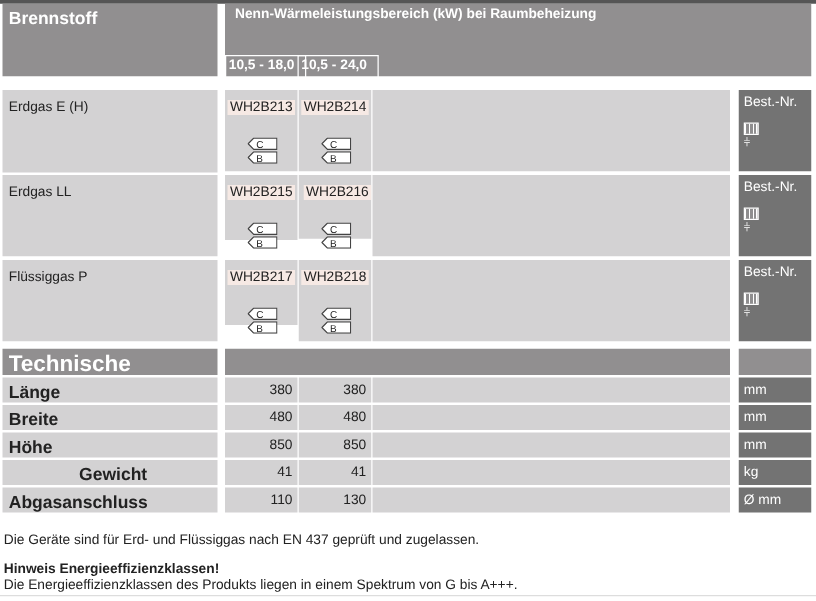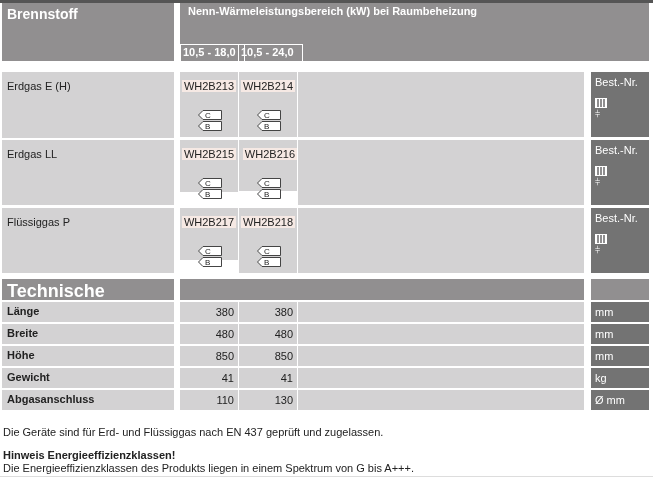--- a/index.html
+++ b/index.html
@@ -9,21 +9,21 @@
   .topbar { left:0; top:0; width:653px; height:3px; background:#555; }
   .hdr { background:#918f90; color:#fff; font-weight:bold; }
   .cell { background:#d3d2d3; }
   .unit { background:#737373; color:#fff; font-size:11px; padding-left:4px; }
   .t12 { font-size:11px; }
   .code { background:#f6e9e4; padding:0 2px; font-size:11px; color:#222; }
   .range { border:1px solid #fff; color:#fff; font-size:11px; font-weight:bold; padding:1px 2px; }
   .energy { width:22px; height:9px; position:relative; margin-left:auto; margin-right:auto; }
   .energy svg { display:block; }
   .num { text-align:right; padding-right:4px; font-size:11px; }
-  .lbl { font-size:11px; font-weight:bold; padding-left:5px; }
+  .lbl { font-size:14px; font-weight:bold; padding-left:5px; }
   .note { font-size:11px; color:#222; }
 </style>
 </head>
 <body>
 
 <div class="abs topbar"></div>
 
 <div class="abs hdr" style="left:2px;top:3px;width:172px;height:58px;padding:3px 5px;font-size:14px;">
   <span>Brennstoff</span>
 </div>
@@ -156,21 +156,21 @@
     <div class="abs cell num" style="left:180px;top:324px;width:58px;height:20px;padding-top:4px;">480</div>
     <div class="abs cell num" style="left:239px;top:324px;width:58px;height:20px;padding-top:4px;">480</div>
     <div class="abs cell" style="left:298px;top:324px;width:286px;height:20px;"></div>
     <div class="abs unit" style="left:591px;top:324px;width:58px;height:20px;padding-top:4px;">mm</div>
     <div class="abs cell lbl" style="left:2px;top:346px;width:172px;height:20px;padding-top:3px;">
       <span>Höhe</span></div>
     <div class="abs cell num" style="left:180px;top:346px;width:58px;height:20px;padding-top:4px;">850</div>
     <div class="abs cell num" style="left:239px;top:346px;width:58px;height:20px;padding-top:4px;">850</div>
     <div class="abs cell" style="left:298px;top:346px;width:286px;height:20px;"></div>
     <div class="abs unit" style="left:591px;top:346px;width:58px;height:20px;padding-top:4px;">mm</div>
-    <div class="abs cell lbl" style="left:2px;top:368px;width:172px;height:20px;padding-top:3px;">
+    <div class="abs cell lbl" style="left:2px;top:368px;width:172px;height:20px;padding-top:3px;text-align:center;">
       <span>Gewicht</span></div>
     <div class="abs cell num" style="left:180px;top:368px;width:58px;height:20px;padding-top:4px;">41</div>
     <div class="abs cell num" style="left:239px;top:368px;width:58px;height:20px;padding-top:4px;">41</div>
     <div class="abs cell" style="left:298px;top:368px;width:286px;height:20px;"></div>
     <div class="abs unit" style="left:591px;top:368px;width:58px;height:20px;padding-top:4px;">kg</div>
     <div class="abs cell lbl" style="left:2px;top:390px;width:172px;height:20px;padding-top:3px;">
       <span>Abgasanschluss</span></div>
     <div class="abs cell num" style="left:180px;top:390px;width:58px;height:20px;padding-top:4px;">110</div>
     <div class="abs cell num" style="left:239px;top:390px;width:58px;height:20px;padding-top:4px;">130</div>
     <div class="abs cell" style="left:298px;top:390px;width:286px;height:20px;"></div>

